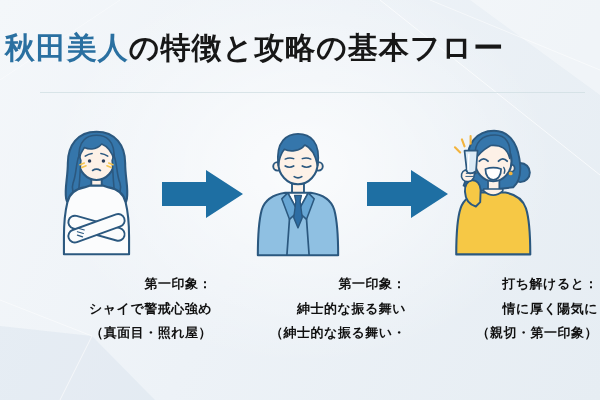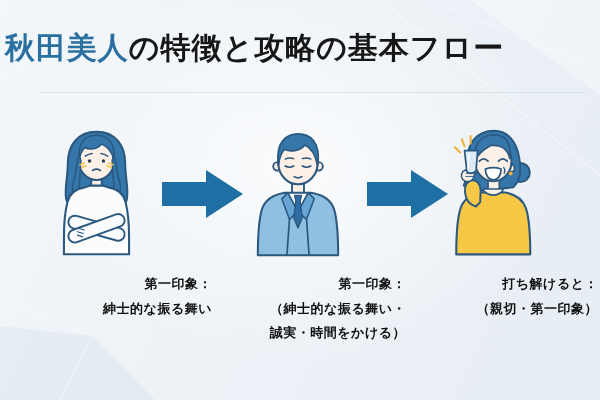--- a/index.html
+++ b/index.html
@@ -161,27 +161,29 @@
       <path d="M20,33 L35,33 L33,59 L23,59 Z" fill="#dbeaf5" stroke-width="2"></path>
       <path d="M25,37 L24,55" stroke="#ffffff" stroke-width="1.6" fill="none"></path>
       <path d="M21,55 C16.5,56.5 15,62 18,66 C21.5,70 28,69 30.5,64 L32,57 C28,60 24,60 21,55 Z" fill="#fdf1e7" stroke-width="1.8"></path>
       <path d="M22,59 L30,59 M21.5,62.5 L29.5,62.5" fill="none" stroke-width="1.1"></path>
       <path d="M9,29 L15,35 M17,20 L20,28 M27,16 L27,25" stroke="#f2b33d" stroke-width="2.4" fill="none"></path>
     </g>
   </svg>
 
   <div class="caption cap1">
     <div class="cap-line">第一印象：</div>
-    <div class="cap-line">紳士的な振る舞い</div>
+    <div class="cap-line">シャイで警戒心強め</div>
+    <div class="cap-line">（真面目・照れ屋）</div>
   </div>
 
   <div class="caption cap2">
     <div class="cap-line">第一印象：</div>
+    <div class="cap-line">紳士的な振る舞い</div>
     <div class="cap-line">（紳士的な振る舞い・</div>
-    <div class="cap-line">誠実・時間をかける）</div>
   </div>
 
   <div class="caption cap3">
     <div class="cap-line">打ち解けると：</div>
+    <div class="cap-line">情に厚く陽気に</div>
     <div class="cap-line">（親切・第一印象）</div>
   </div>
 
 </div>
 
 </body></html>

